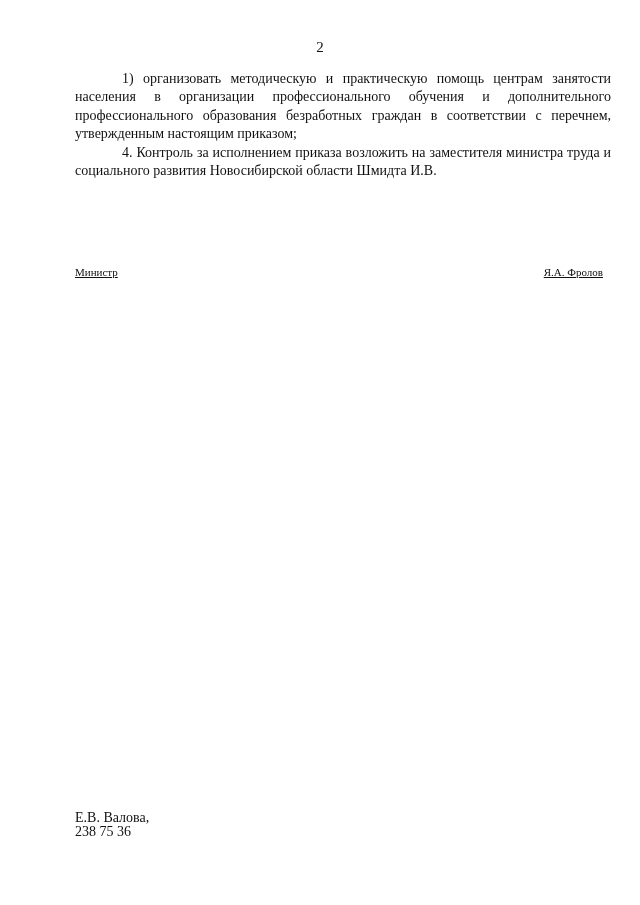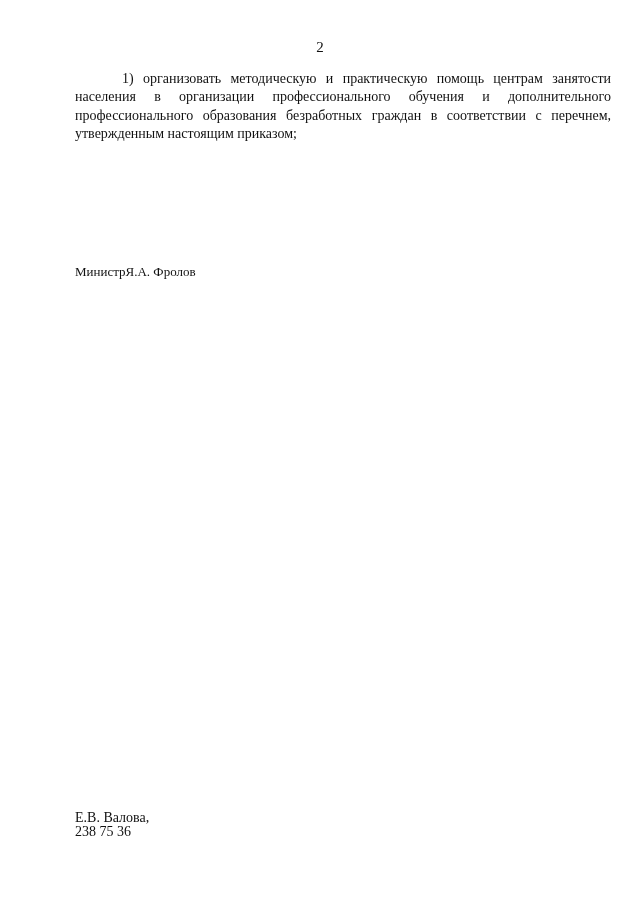--- a/index.html
+++ b/index.html
@@ -36,40 +36,43 @@
       margin: 0;
       text-align: justify;
       text-indent: 47px;
       hyphens: none;
     }
     .signature {
       position: absolute;
       top: 263px;
       left: 75px;
       width: 528px;
-      font-size: 13px;
+      font-size: 11px;
       line-height: 18px;
       display: flex;
+      justify-content: space-between;
+      text-decoration: underline;
     }
     .footer {
       position: absolute;
       top: 811px;
       left: 75px;
       font-size: 14px;
       line-height: 13.5px;
     }
     .footer div { white-space: nowrap; }
   </style>
 </head>
 <body>
 
 <div class="page-number">2</div>
 
 <div class="body-text">
   <p class="para">1) организовать методическую и практическую помощь центрам занятости населения в организации профессионального обучения и дополнительного профессионального образования безработных граждан в соответствии с перечнем, утвержденным настоящим приказом;</p>
+  <p class="para">4. Контроль за исполнением приказа возложить на заместителя министра труда и социального развития Новосибирской области Шмидта И.В.</p>
 </div>
 
 <div class="signature">
   <span>Министр</span>
   <span>Я.А. Фролов</span>
 </div>
 
 <div class="footer">
   <div>Е.В. Валова,</div>
   <div>238 75 36</div>

